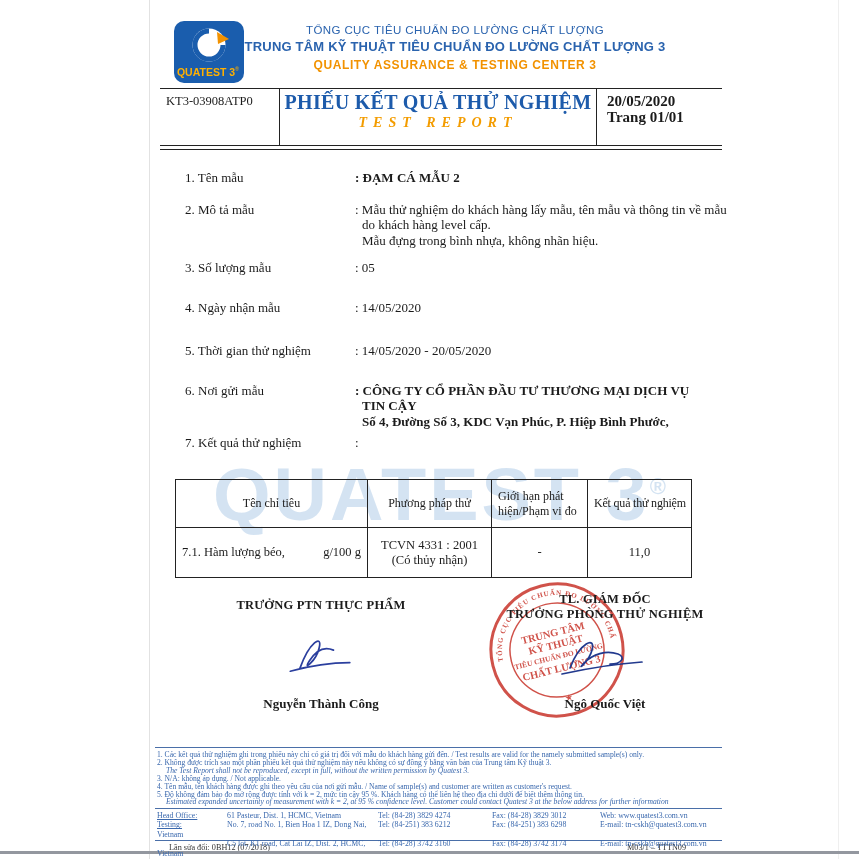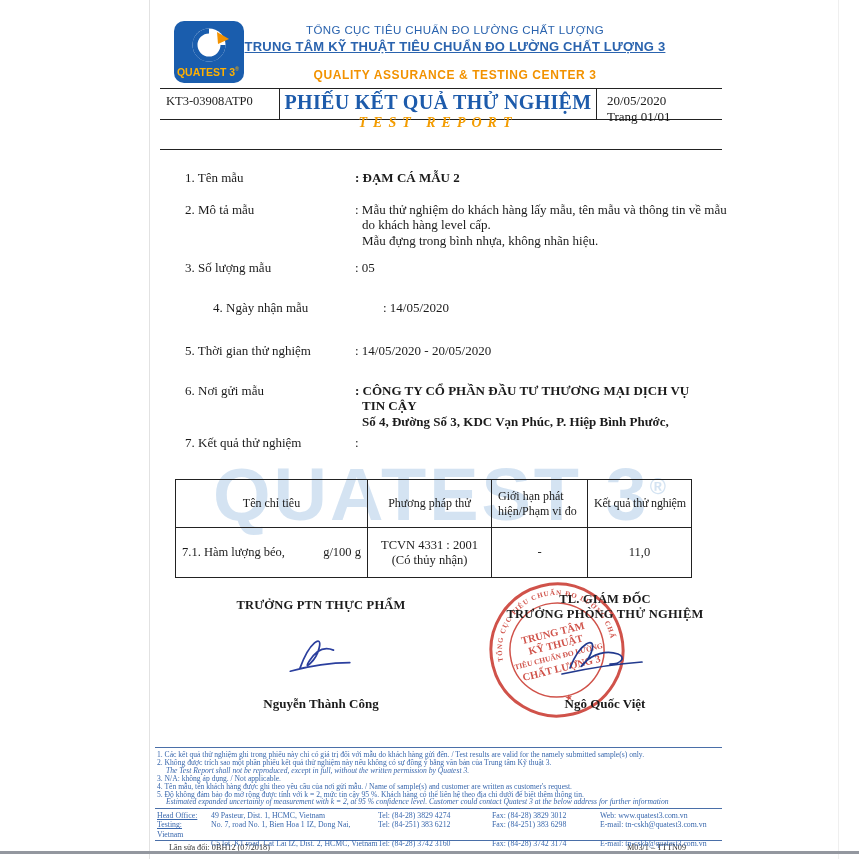--- a/index.html
+++ b/index.html
@@ -11,42 +11,42 @@
   
   .scan-edge-left  { position:absolute; left:149px; top:0; width:1px; height:859px; background:#e2e2e2; }
   .scan-edge-right { position:absolute; left:838px; top:0; width:1px; height:859px; background:#efefef; }
   .scan-edge-bottom{ position:absolute; left:0; top:851px; width:859px; height:3px; background:#93979f; }
 
   
   .logo { position:absolute; left:173px; top:20px; width:72px; height:64px; }
   .header-text { position:absolute; left:200px; top:24px; width:510px; text-align:center;
                  font-family:"Liberation Sans", sans-serif; color:#2a63ae; }
   .h-line1 { font-size:11.5px; letter-spacing:.4px; margin-bottom:3px; }
-  .h-line2 { font-size:13px; font-weight:bold; letter-spacing:.2px; margin-bottom:14px;text-decoration:underline; }
+  .h-line2 { font-size:13px; font-weight:bold; letter-spacing:.2px; margin-bottom:4px; }
   .h-line3 { font-size:12px; font-weight:bold; color:#f29200; letter-spacing:.6px; }
 
   
-  .title-table { position:absolute; left:160px; top:88px; width:562px; height:32px;
+  .title-table { position:absolute; left:160px; top:88px; width:562px; height:58px;
                  border-top:1.5px solid #222; border-bottom:1.5px solid #222; display:flex; }
   .tt-left  { width:120px; border-right:1px solid #222; padding:5px 6px; font-size:12.5px; }
   .tt-center{ flex:1; border-right:1px solid #222; text-align:center; padding-top:2px; }
-  .tt-right { width:125px; padding:4px 10px; font-size:13px; line-height:16px; }
+  .tt-right { width:125px; padding:4px 10px; font-size:15px; line-height:16px;font-weight:bold; }
   .title-vi { font-size:20px; font-weight:bold; color:#1d5bab; letter-spacing:.3px; }
   .title-en { font-size:14px; font-weight:bold; font-style:italic; color:#f39c00; letter-spacing:6px; margin-top:1px; }
   .mid-rule { position:absolute; left:160px; top:149px; width:562px; border-top:1.5px solid #222; }
 
   
   .fields { position:absolute; left:185px; top:170px; width:537px; font-size:13px; line-height:15.5px; z-index:2; }
   .frow { display:flex; }
   .flabel { width:170px; flex:0 0 170px; }
   .fvalue div { white-space:nowrap; }
   .fvalue .cont { padding-left:7px; }
   .vbold { font-weight:bold; }
   .r1 { margin-bottom:16px; } .r2 { margin-bottom:12px; } .r3 { margin-bottom:24px; }
-  .r4 { margin-bottom:28px;margin-left:28px; } .r5 { margin-bottom:24px; } .r6 { margin-bottom:6px; }
+  .r4 { margin-bottom:28px; } .r5 { margin-bottom:24px; } .r6 { margin-bottom:6px; }
 
   
   .watermark { position:absolute; left:160px; top:452px; width:562px; text-align:center; z-index:0;
                font-family:"Liberation Sans", sans-serif; font-weight:bold; font-size:74px;
                letter-spacing:3px; color:#aac8e6; opacity:.5; white-space:nowrap; }
   .watermark sup { font-size:22px; }
 
   
   .results { position:absolute; left:175px; top:479px; width:516px; border-collapse:collapse;
              table-layout:fixed; font-size:12.5px; z-index:2; background:transparent; }
@@ -72,21 +72,21 @@
   
   .notes-top-rule { position:absolute; left:155px; top:747px; width:567px; border-top:1px solid #4a6fa8; }
   .notes { position:absolute; left:157px; top:751px; width:565px; font-size:7.6px; line-height:7.9px;
            color:#3a68ad; z-index:2; }
   .notes .it { font-style:italic; padding-left:9px; }
   .addr-top-rule    { position:absolute; left:155px; top:808px; width:567px; border-top:1px solid #4a6fa8; }
   .addr { position:absolute; left:157px; top:811px; width:565px; font-size:7.8px; line-height:9.4px;
           color:#3a68ad; z-index:2; }
   .addr-row { display:flex; }
   .a-c1 { width:221px; } .a-c2 { width:114px; } .a-c3 { width:108px; } .a-c4 { flex:1; }
-  .a-label { display:inline-block; width:54px; text-decoration:underline; }
+  .a-label { display:inline-block; width:70px; text-decoration:underline; }
   .addr-bottom-rule { position:absolute; left:155px; top:840px; width:567px; border-top:1px solid #4a6fa8; }
   .meta { position:absolute; left:169px; top:843px; width:517px; display:flex; font-size:8.2px; color:#333; }
   .meta-center { flex:1; text-align:left; }
 </style>
 </head>
 <body>
 
 <div class="page">
 
   <div class="scan-edge-left"></div>
@@ -244,21 +244,21 @@
     <div class="it">The Test Report shall not be reproduced, except in full, without the written permission by Quatest 3.</div>
     <div>3. N/A: không áp dụng. / Not applicable.</div>
     <div>4. Tên mẫu, tên khách hàng được ghi theo yêu cầu của nơi gửi mẫu. / Name of sample(s) and customer are written as customer's request.</div>
     <div>5. Độ không đảm bảo đo mở rộng được tính với k = 2, mức tin cậy 95 %. Khách hàng có thể liên hệ theo địa chỉ dưới để biết thêm thông tin.</div>
     <div class="it">Estimated expanded uncertainty of measurement with k = 2, at 95 % confidence level. Customer could contact Quatest 3 at the below address for further information</div>
   </div>
 
   <div class="addr-top-rule"></div>
   <div class="addr">
     <div class="addr-row">
-      <div class="a-c1"><span class="a-label">Head Office:</span><span>49 Pasteur, Dist. 1, HCMC, Vietnam</span></div>
+      <div class="a-c1"><span class="a-label">Head Office:</span><span>61 Pasteur, Dist. 1, HCMC, Vietnam</span></div>
       <div class="a-c2">Tel: (84-28) 3829 4274</div>
       <div class="a-c3">Fax: (84-28) 3829 3012</div>
       <div class="a-c4">Web: www.quatest3.com.vn</div>
     </div>
     <div class="addr-row">
       <div class="a-c1"><span class="a-label">Testing:</span><span>No. 7, road No. 1, Bien Hoa 1 IZ, Dong Nai, Vietnam</span></div>
       <div class="a-c2">Tel: (84-251) 383 6212</div>
       <div class="a-c3">Fax: (84-251) 383 6298</div>
       <div class="a-c4">E-mail: tn-cskh@quatest3.com.vn</div>
     </div>

